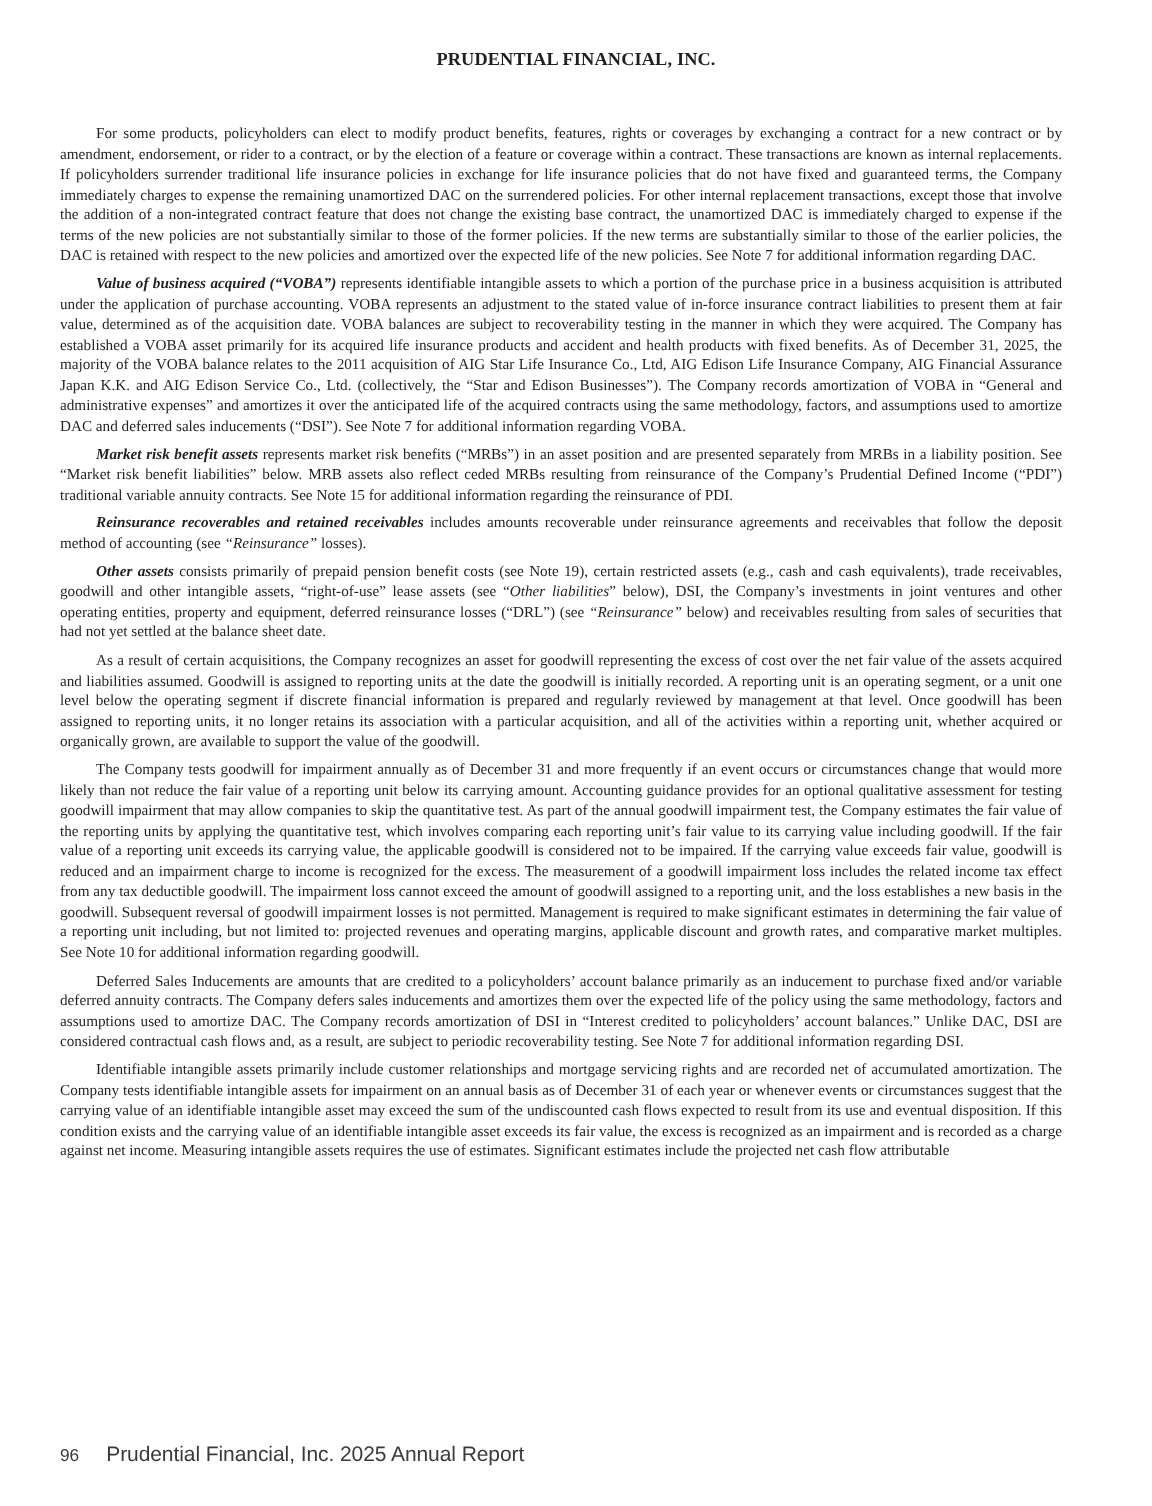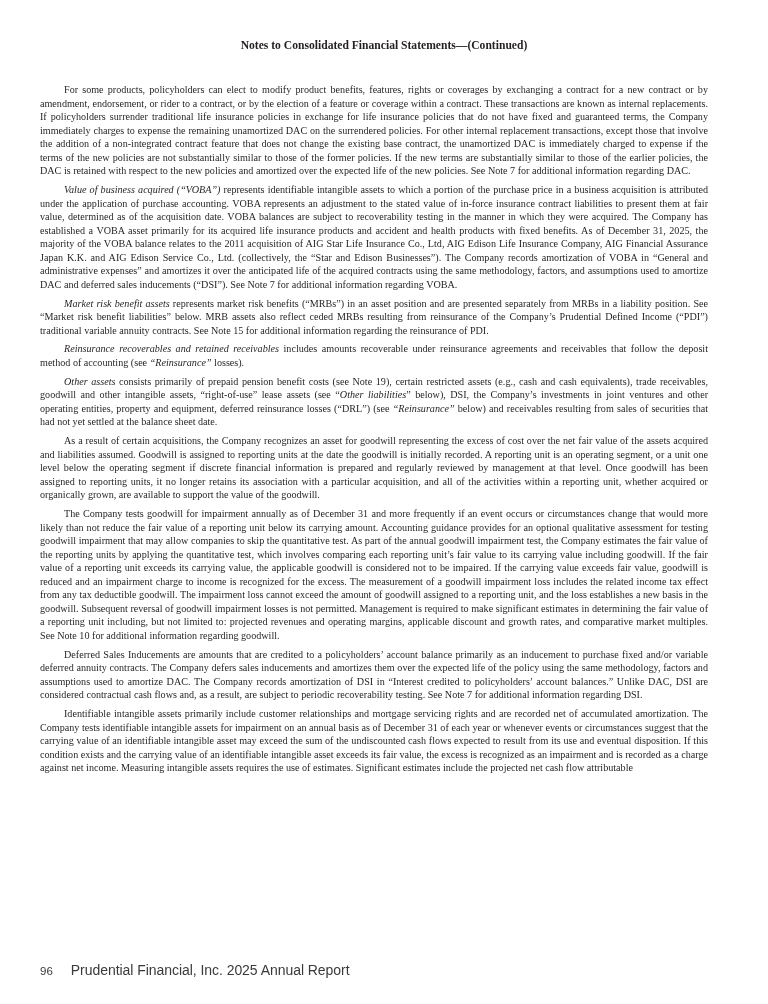--- a/index.html
+++ b/index.html
@@ -43,21 +43,21 @@
   }
   .para {
     font-size: 10.15px;
     line-height: 13.55px;
     text-align: justify;
     text-indent: 24px;
     margin: 0 0 5.2px 0;
     hyphens: none;
   }
   .para .lead {
-    font-weight: normal;
+    font-weight: bold;
     font-style: italic;
   }
   .para .ref {
     font-style: italic;
   }
   .footer {
     position: absolute;
     left: 40px;
     top: 961px;
     font-family: "Liberation Sans", "DejaVu Sans", sans-serif;
@@ -71,21 +71,21 @@
   .footer .report-name {
     font-size: 14px;
     letter-spacing: -0.05px;
     text-align: right;
   }
 </style>
 </head>
 <body>
 
 <div class="page-header">
-  <div class="section-title">Notes to Consolidated Financial Statements—(Continued)</div>
+  <div class="company-title">PRUDENTIAL FINANCIAL, INC.</div>
 </div>
 
 <div class="body-text">
 
   <p class="para"><span>For some products, policyholders can elect to modify product benefits, features, rights or coverages by exchanging a contract for a new contract or by amendment, endorsement, or rider to a contract, or by the election of a feature or coverage within a contract. These transactions are known as internal replacements. If policyholders surrender traditional life insurance policies in exchange for life insurance policies that do not have fixed and guaranteed terms, the Company immediately charges to expense the remaining unamortized DAC on the surrendered policies. For other internal replacement transactions, except those that involve the addition of a non-integrated contract feature that does not change the existing base contract, the unamortized DAC is immediately charged to expense if the terms of the new policies are not substantially similar to those of the former policies. If the new terms are substantially similar to those of the earlier policies, the DAC is retained with respect to the new policies and amortized over the expected life of the new policies. See Note 7 for additional information regarding DAC.</span></p>
 
   <p class="para"><span class="lead">Value of business acquired (“VOBA”)</span><span> represents identifiable intangible assets to which a portion of the purchase price in a business acquisition is attributed under the application of purchase accounting. VOBA represents an adjustment to the stated value of in-force insurance contract liabilities to present them at fair value, determined as of the acquisition date. VOBA balances are subject to recoverability testing in the manner in which they were acquired. The Company has established a VOBA asset primarily for its acquired life insurance products and accident and health products with fixed benefits. As of December 31, 2025, the majority of the VOBA balance relates to the 2011 acquisition of AIG Star Life Insurance Co., Ltd, AIG Edison Life Insurance Company, AIG Financial Assurance Japan K.K. and AIG Edison Service Co., Ltd. (collectively, the “Star and Edison Businesses”). The Company records amortization of VOBA in “General and administrative expenses” and amortizes it over the anticipated life of the acquired contracts using the same methodology, factors, and assumptions used to amortize DAC and deferred sales inducements (“DSI”). See Note 7 for additional information regarding VOBA.</span></p>
 
   <p class="para"><span class="lead">Market risk benefit assets</span><span> represents market risk benefits (“MRBs”) in an asset position and are presented separately from MRBs in a liability position. See “Market risk benefit liabilities” below. MRB assets also reflect ceded MRBs resulting from reinsurance of the Company’s Prudential Defined Income (“PDI”) traditional variable annuity contracts. See Note 15 for additional information regarding the reinsurance of PDI.</span></p>
 

